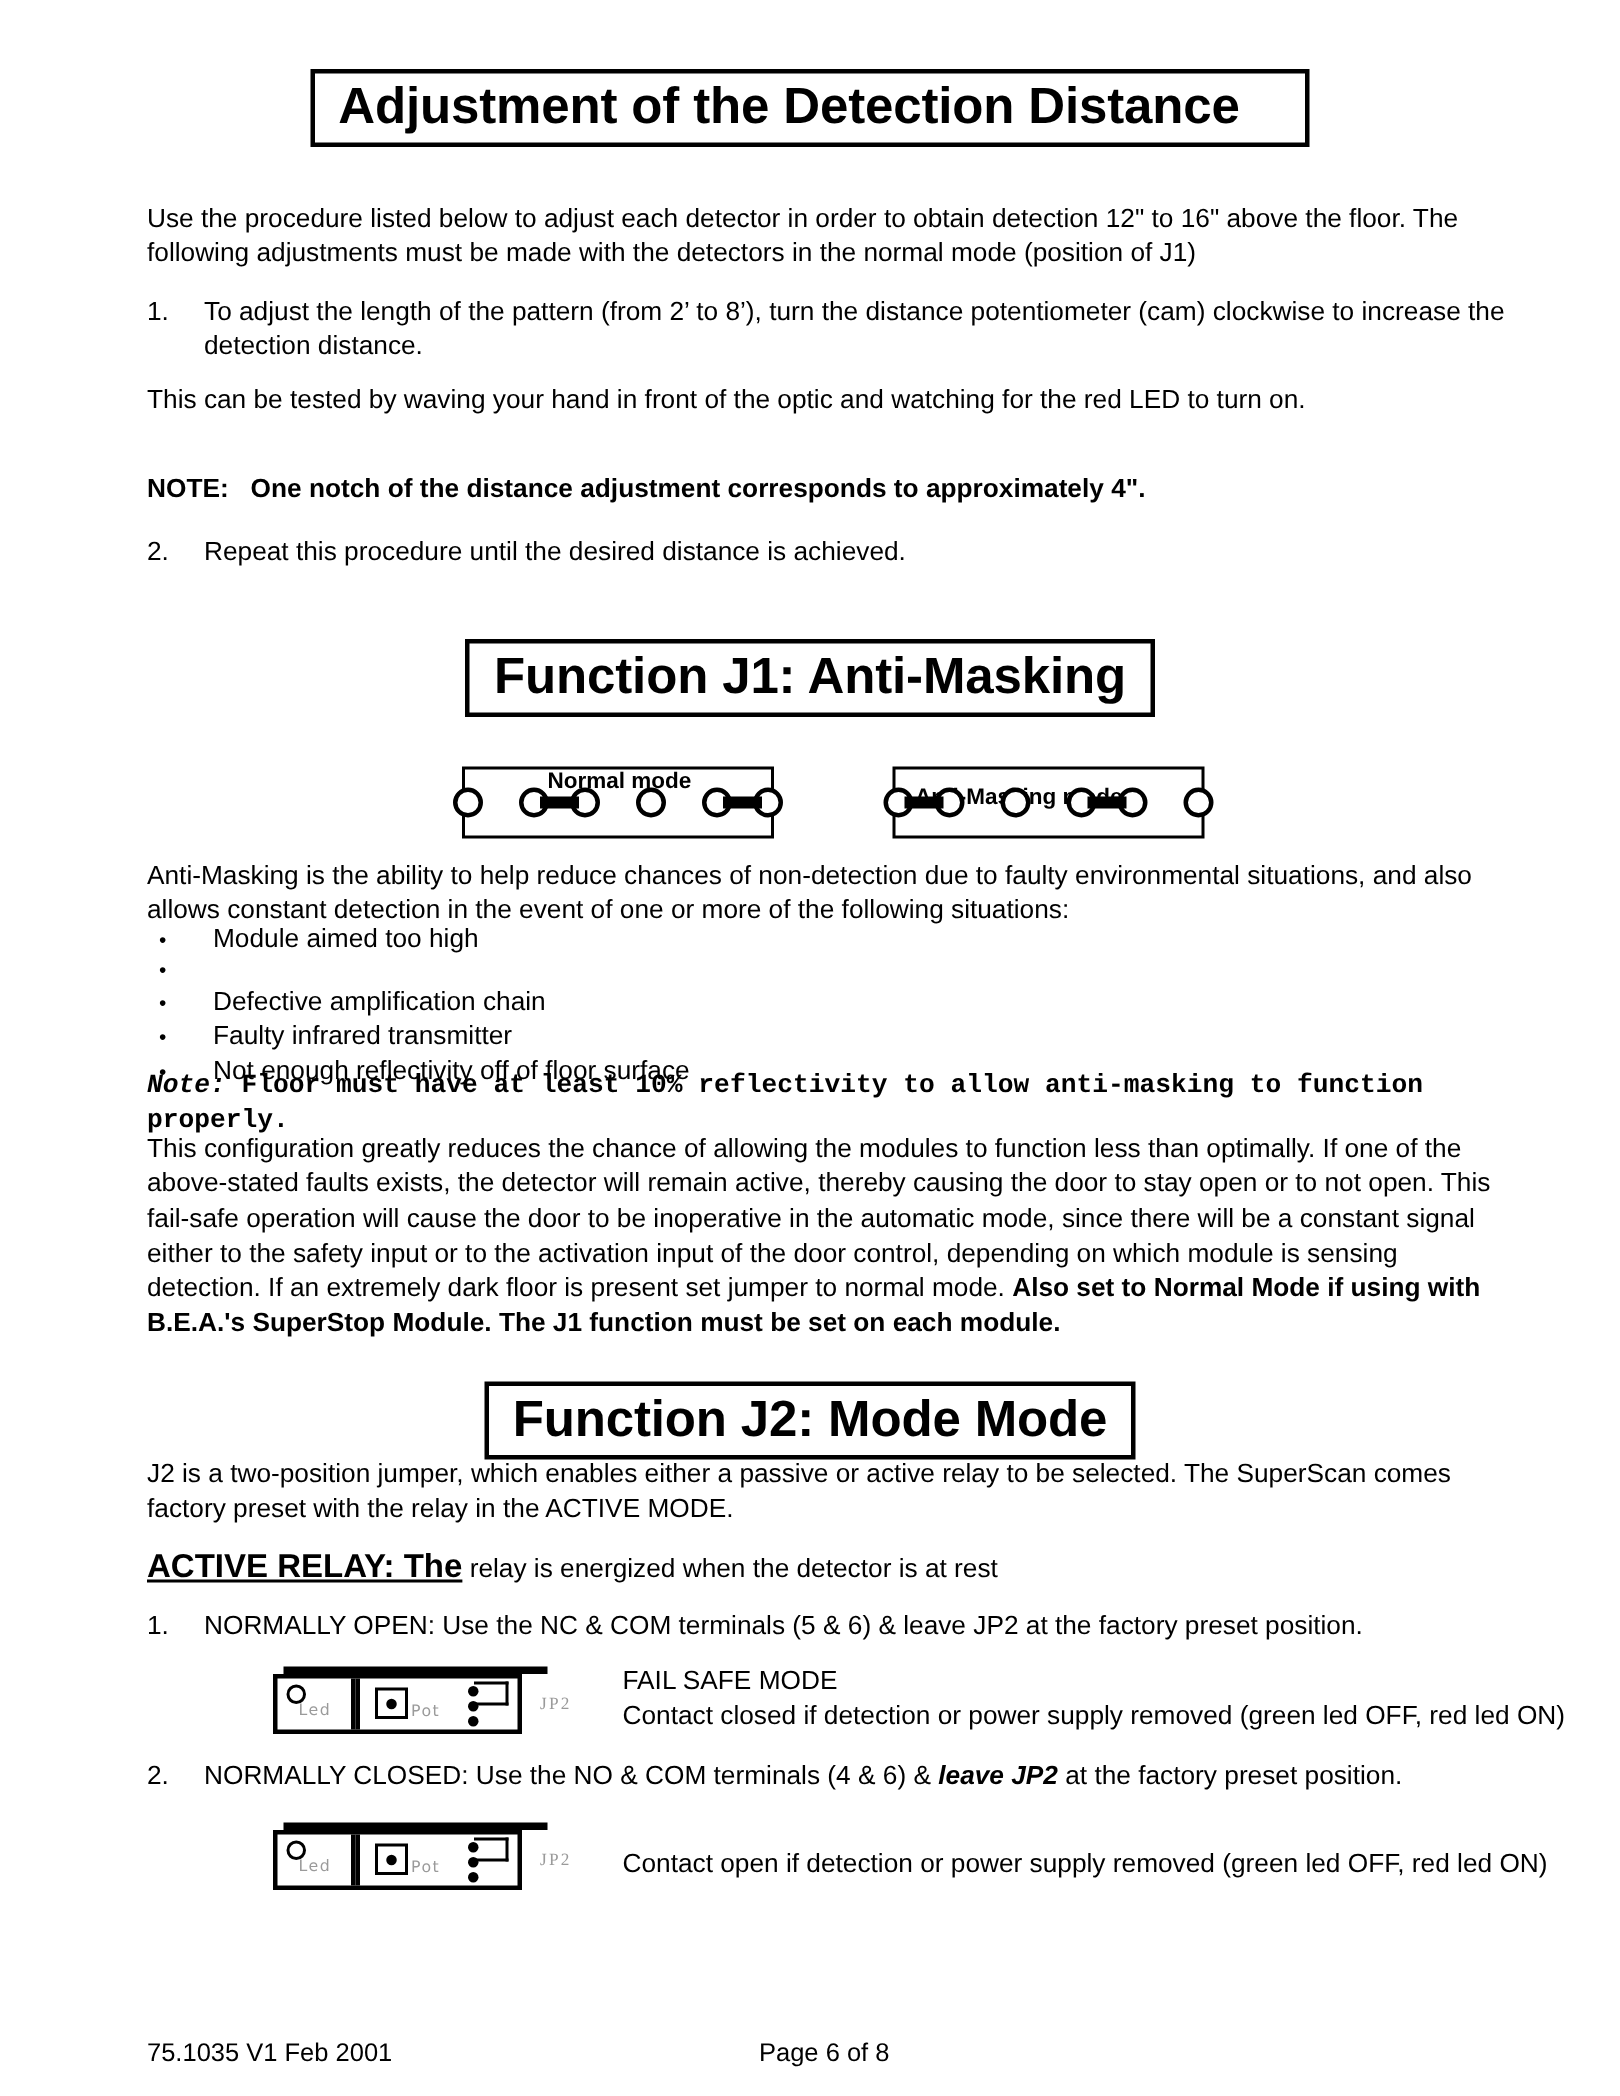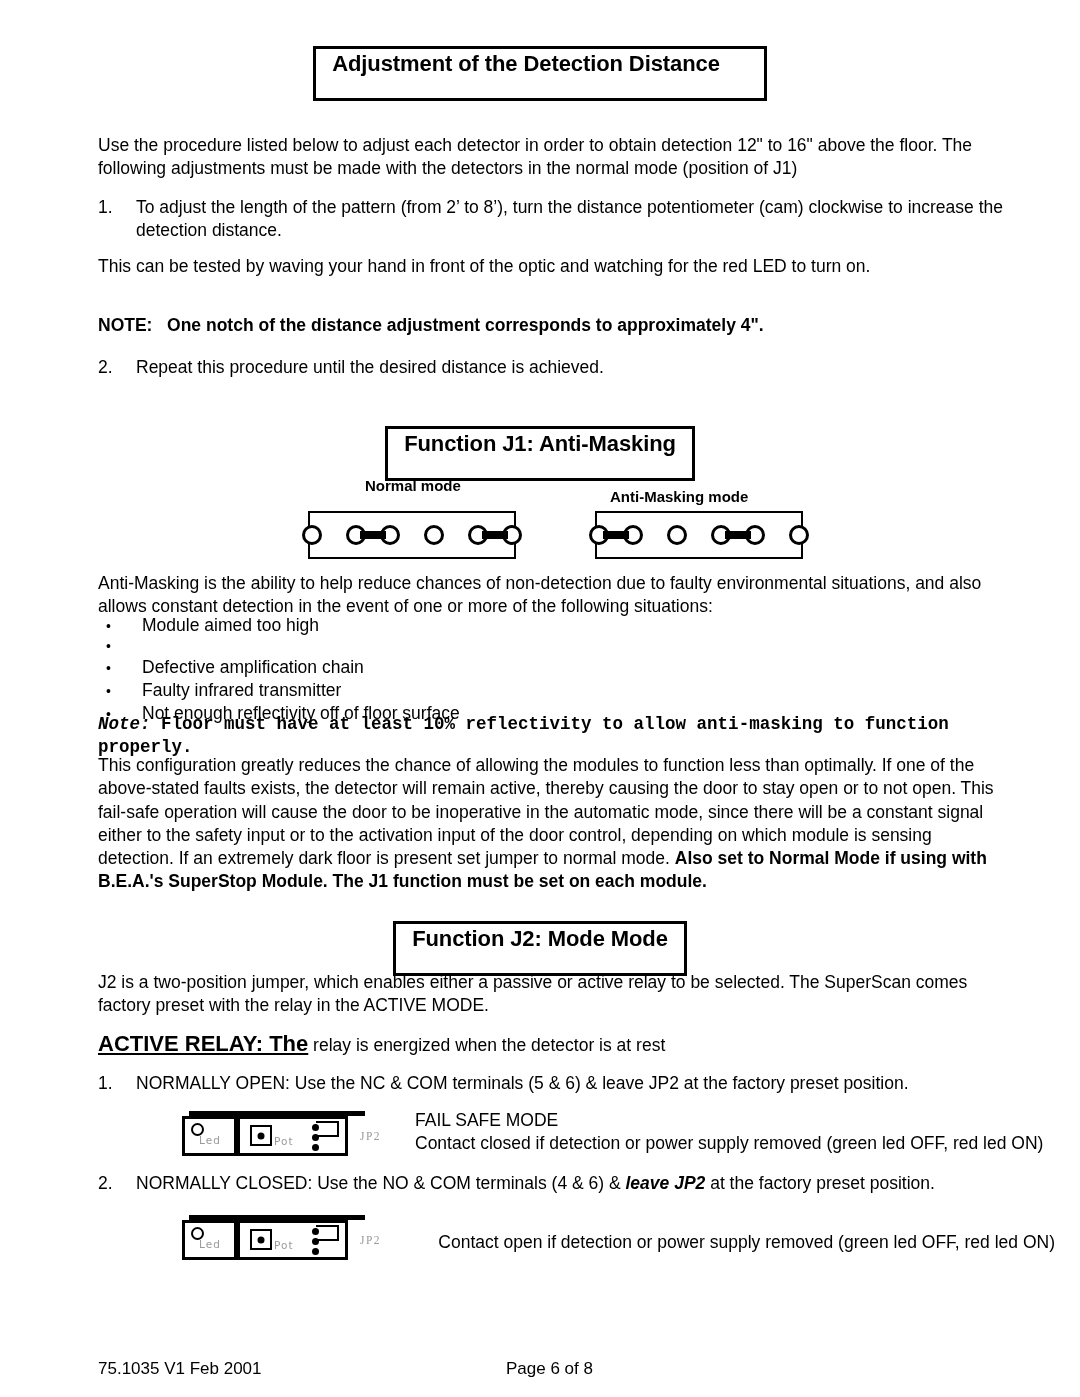--- a/index.html
+++ b/index.html
@@ -21,22 +21,22 @@
     overflow: hidden;
   }
 
   
   .heading-wrap {
     display: flex;
     justify-content: center;
   }
   .heading-box {
     border: 3px solid #000;
-    padding: 3px 16px 21px 16px;
-    font-size: 22px;
+    padding: 3px 16px 5px 16px;
+    font-size: 34px;
     font-weight: bold;
     line-height: 1.12;
     letter-spacing: -0.1px;
     white-space: nowrap;
   }
   .heading-box.wide {
     padding-right: 44px;
   }
 
   
@@ -336,21 +336,21 @@
     <div class="numitem">
       <div class="num">2.</div>
       <div class="txt">Repeat this procedure until the desired distance is achieved.</div>
     </div>
   </div>
 
   <div class="heading-wrap" style="position:absolute; left:0; top:426px; width:1080px;">
     <div class="heading-box">Function J1: Anti-Masking</div>
   </div>
 
-  <div class="jumper-labels" style="top:477px; height:26px;">
+  <div class="jumper-labels" style="top:512px; height:26px;">
     <div class="jl-normal">Normal mode</div>
     <div class="jl-anti">Anti-Masking  mode</div>
   </div>
 
   <div class="jbox" style="left:308px; top:511px; width:208px;">
     <div class="pins">
       <span class="pin"></span>
       <span class="gap-sm"></span>
       <span class="pin-pair">
         <span class="pin"></span>
@@ -496,20 +496,20 @@
           <span class="jp-dot d1"></span>
           <span class="jp-dot d2"></span>
           <span class="jp-dot d3"></span>
         </span>
         <span class="jp-shunt"></span>
       </div>
     </div>
     <span class="lbl-jp2">JP2</span>
   </div>
 
-  <div class="side-text" style="left:415px; top:1231px; width:640px;text-align:right;">Contact open if detection or power supply removed   (green led OFF, red led ON)</div>
+  <div class="side-text" style="left:415px; top:1231px; width:640px;">Contact open if detection or power supply removed   (green led OFF, red led ON)</div>
 
   <div class="footer">
     <span class="f-left">75.1035 V1  Feb 2001</span>
     <span class="f-center">Page 6 of 8</span>
   </div>
 
 </div>
 
 </body></html>

